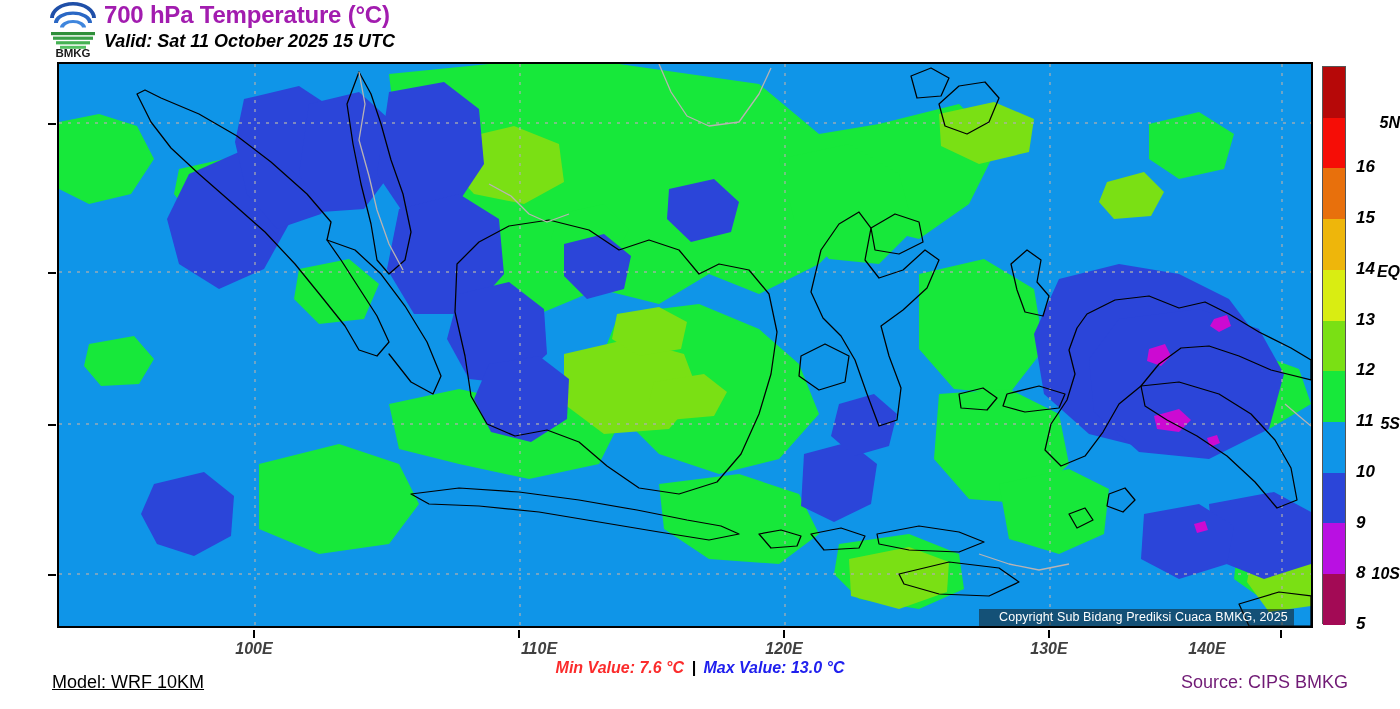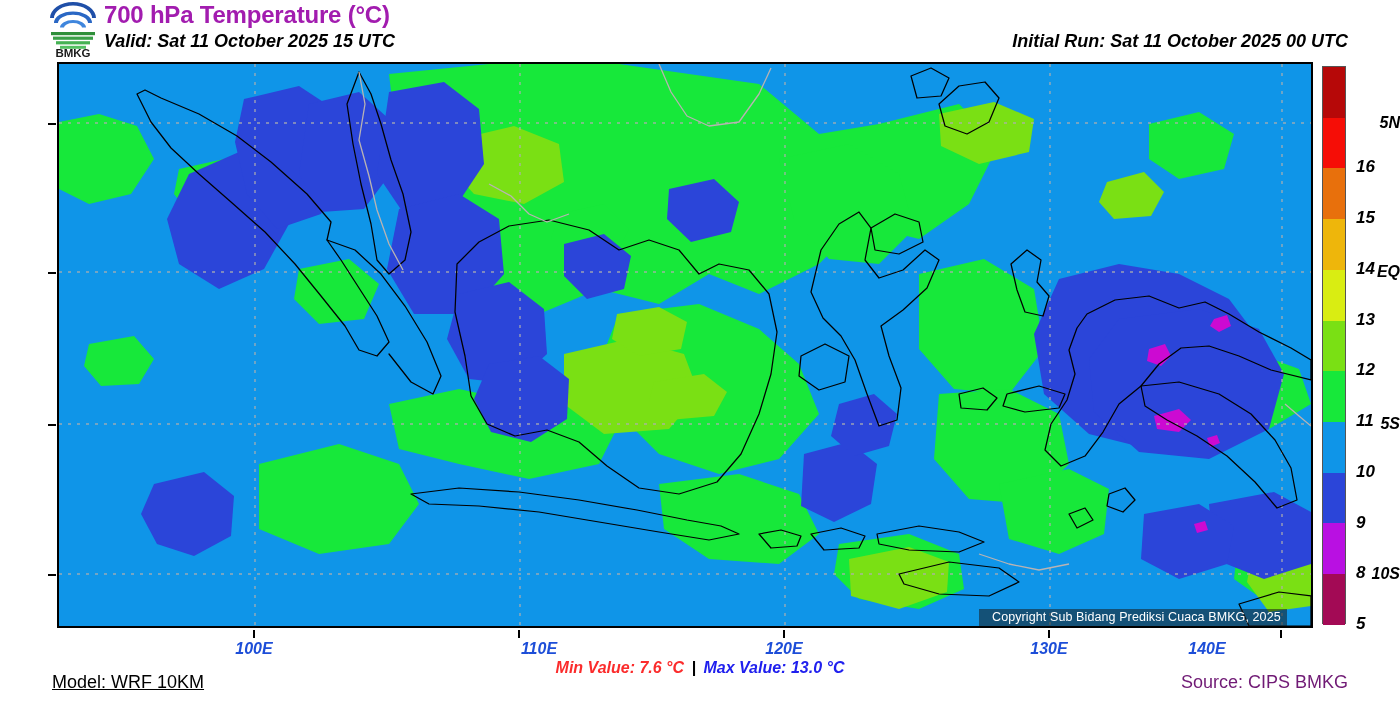--- a/index.html
+++ b/index.html
@@ -38,37 +38,37 @@
   .map-frame {
     position: absolute; left: 57px; top: 62px;
     width: 1256px; height: 566px;
     border: 2px solid #000; background: #1e9ae8;
     overflow: hidden;
   }
   .map-frame svg { display: block; width: 100%; height: 100%; }
 
   .copyright-bar {
     position: absolute; left: 920px; top: 545px;
-    padding: 1px 6px 2px 13px;
+    padding: 1px 6px 2px 20px;
     background: rgba(25,25,25,0.55);
     color: #ffffff; font-size: 12.5px;
     font-family: "Liberation Sans", sans-serif;
     white-space: nowrap; letter-spacing: 0.1px;
   }
 
   
   .ytick-label {
     position: absolute; right: 0; text-align: right;
     font-size: 16px; font-style: italic; font-weight: bold; color: #000;
     white-space: nowrap;
   }
   .ytick-mark { position: absolute; width: 8px; height: 2px; background: #000; }
   .xtick-label {
     position: absolute; text-align: center;
-    font-size: 16px; font-style: italic; font-weight: bold; color: #1d4ed8;
+    font-size: 16px; font-style: italic; font-weight: bold; color: #404040;
     white-space: nowrap; transform: translateX(-50%);
   }
   .xtick-mark { position: absolute; width: 2px; height: 8px; background: #000; }
 
   
   .cbar { position: absolute; left: 1322px; top: 66px; width: 24px; height: 558px;
           border: 1px solid #555; }
   .cbar-seg { width: 100%; }
   .cbar-label {
     position: absolute; left: 1356px;
@@ -104,21 +104,20 @@
         <rect x="13" y="34.6" width="40" height="3.2" fill="#3aa047"></rect>
         <rect x="16" y="39.2" width="34" height="3.2" fill="#46b254"></rect>
         <rect x="20" y="43.8" width="26" height="3.0" fill="#54c162"></rect>
       </g>
       <text x="33" y="55" font-size="11.5" font-weight="bold" fill="#1a1a1a" text-anchor="middle" font-family="Liberation Sans, sans-serif">BMKG</text>
     </svg>
   </div>
 
   <div class="hdr-title">700 hPa Temperature (°C)</div>
   <div class="hdr-valid">Valid: Sat 11 October 2025 15 UTC</div>
-  <div class="hdr-init">Initial Run: Sat 11 October 2025 00 UTC</div>
 
   <div class="map-frame">
     <svg viewBox="0 0 1252 562" preserveAspectRatio="none">
       <defs>
         <clipPath id="mapclip">
             <rect x="0" y="0" width="1252" height="562"></rect>
           </clipPath>
       </defs>
       <g clip-path="url(#mapclip)">
 

